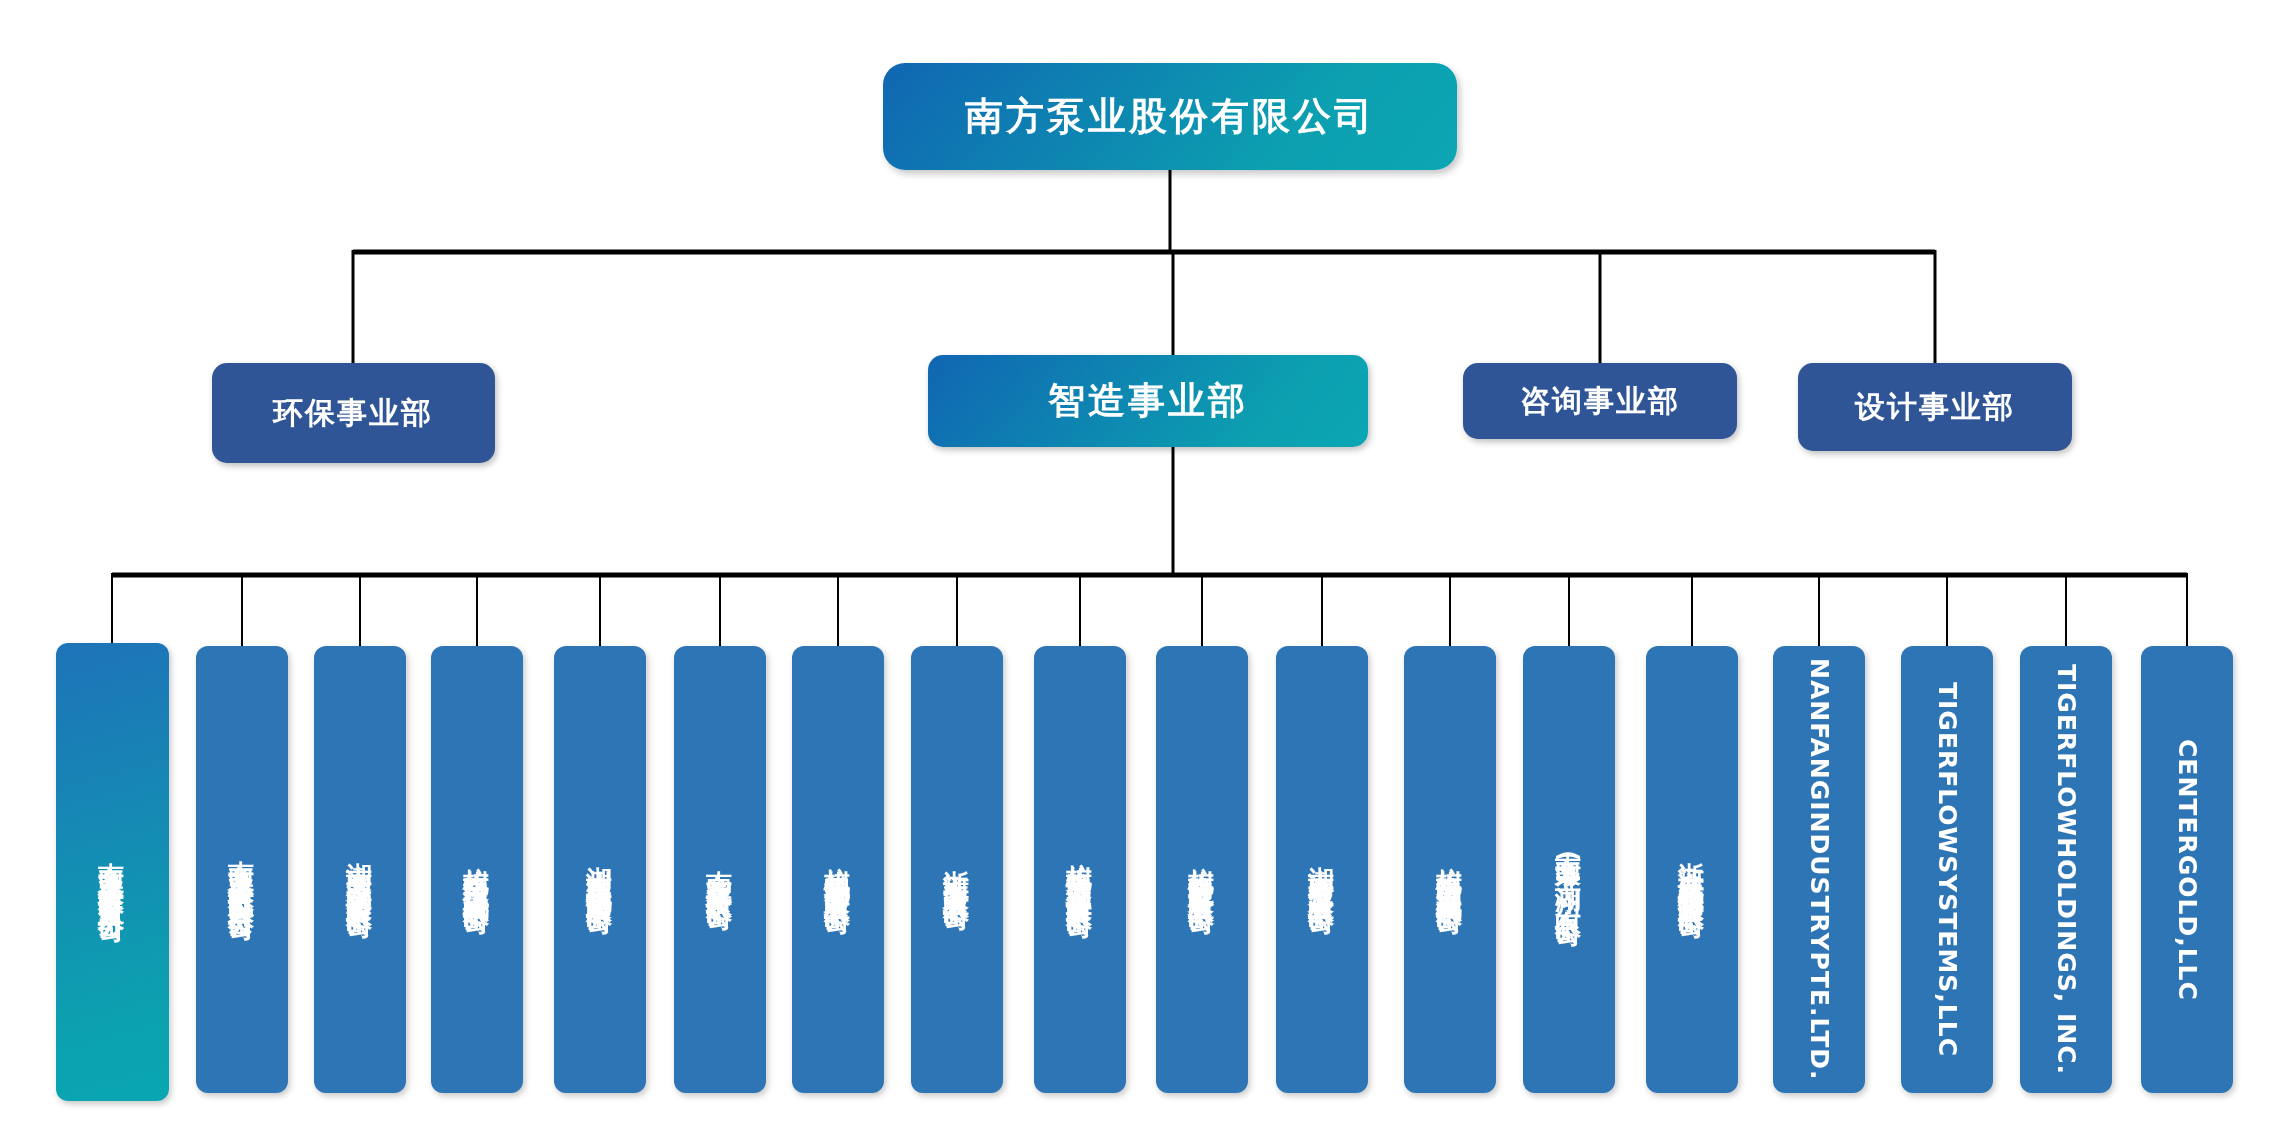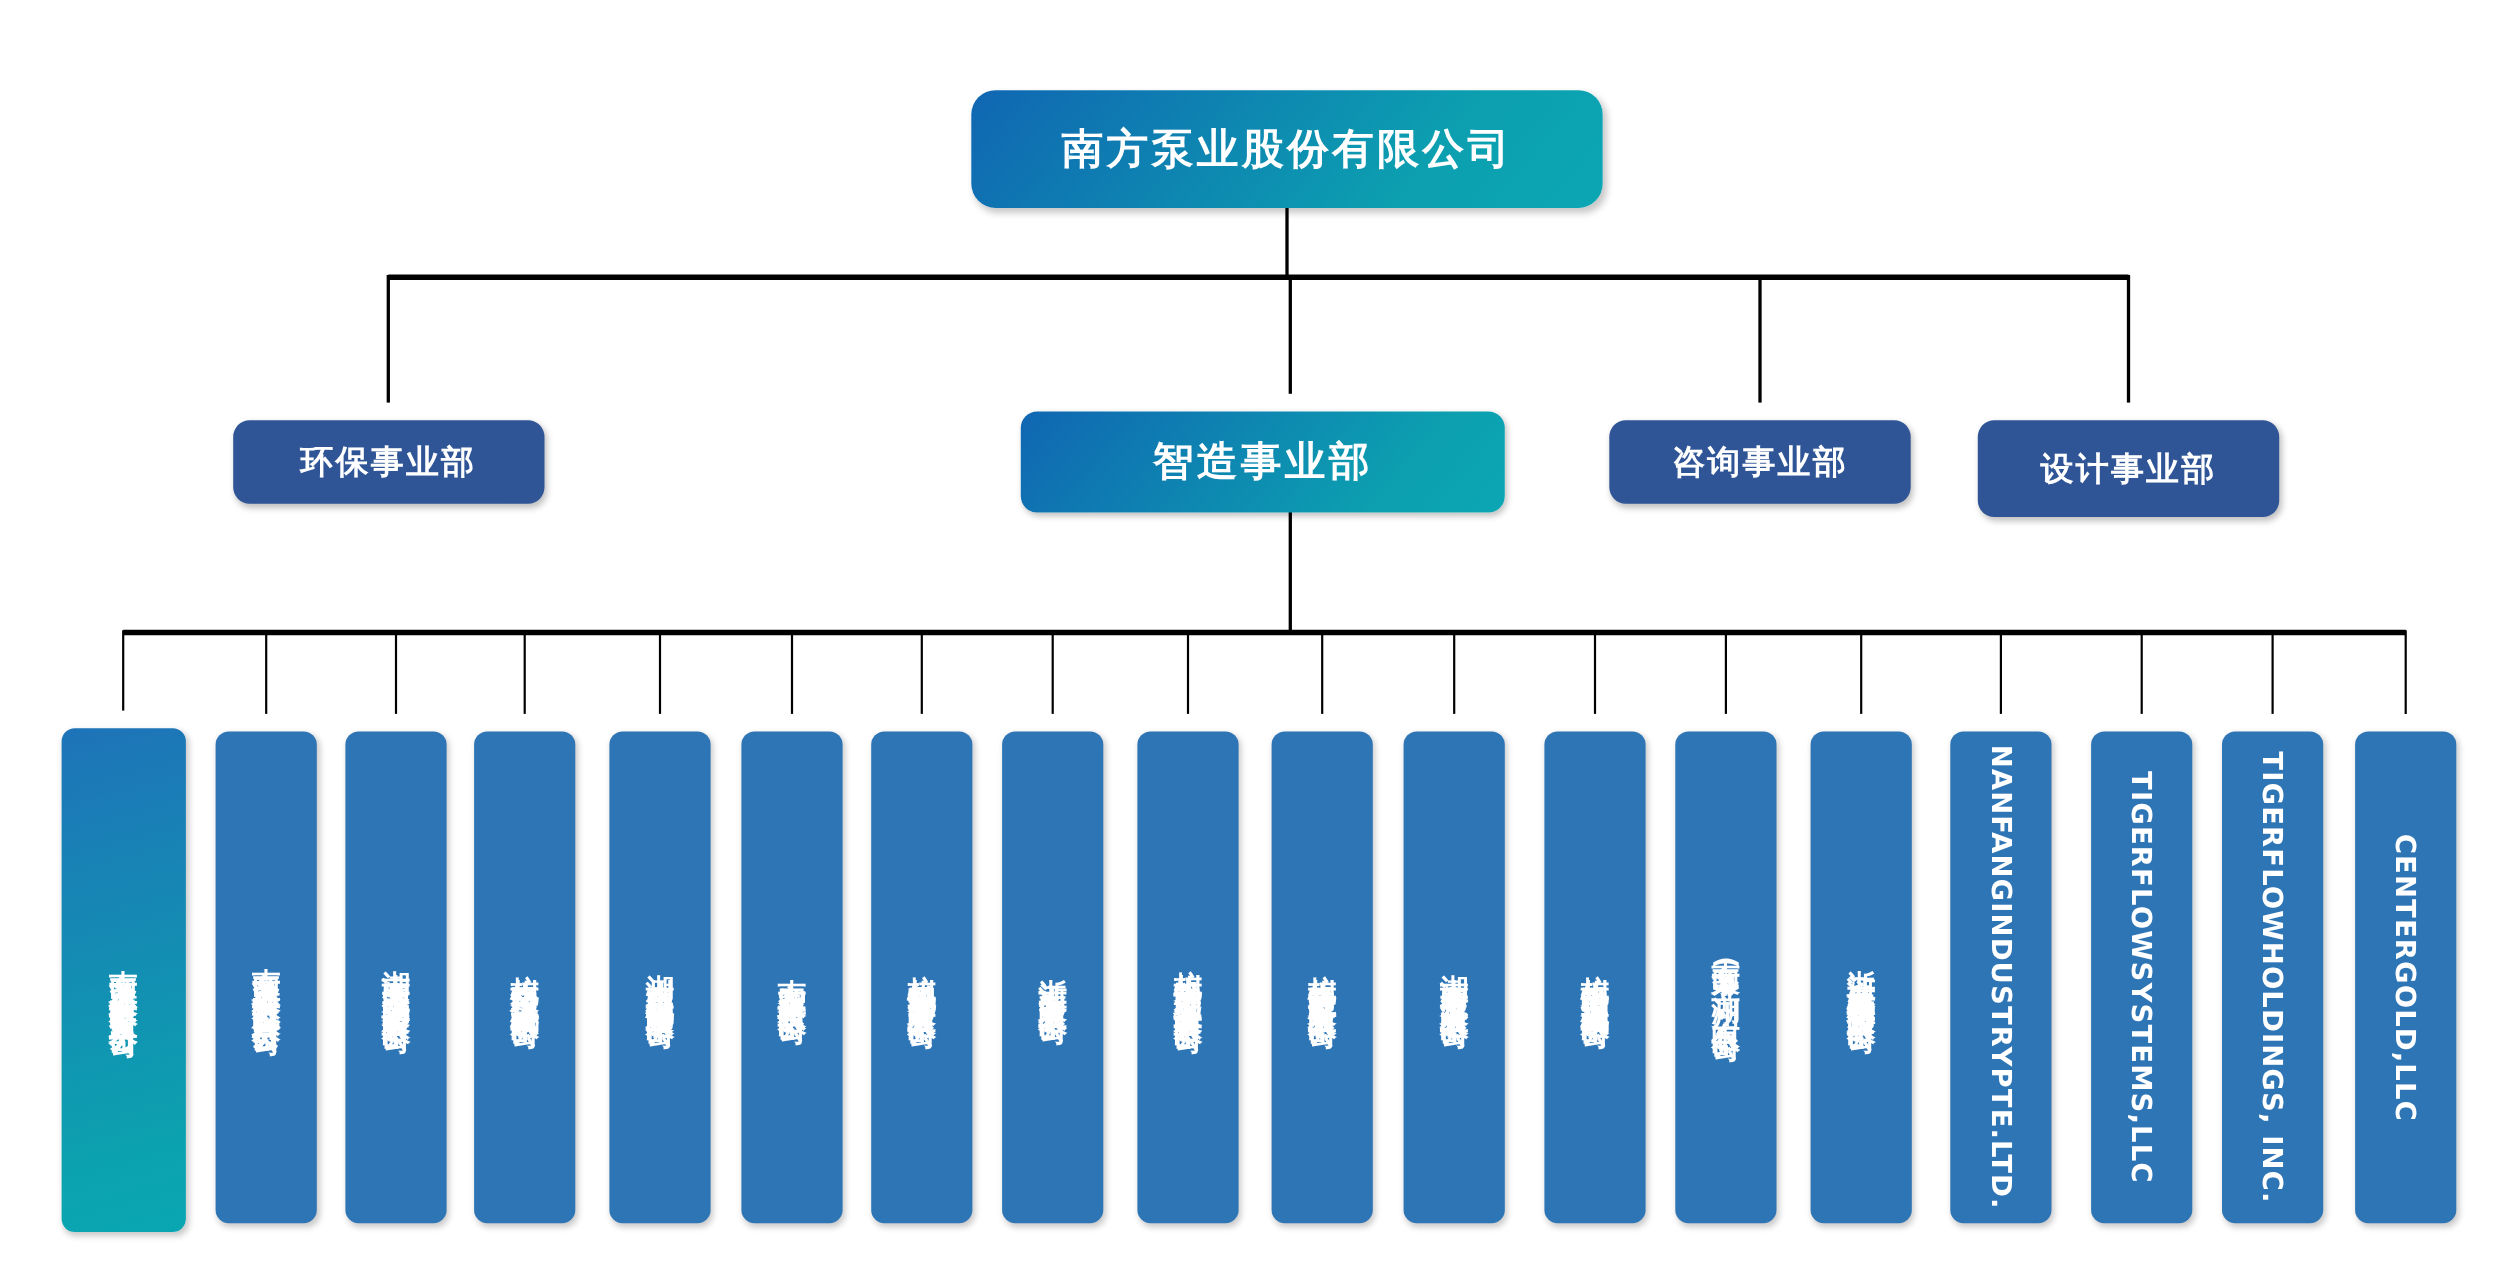--- a/index.html
+++ b/index.html
@@ -3,21 +3,21 @@
 <meta charset="utf-8">
 <style>
   html,body{margin:0;padding:0;background:#ffffff;}
   .canvas{
     position:relative;width:2284px;height:1148px;background:#ffffff;overflow:hidden;
     font-family:"DejaVu Sans","Liberation Sans",sans-serif;
   }
   svg.connectors{position:absolute;left:0;top:0;}
   .node{
     position:absolute;display:flex;align-items:center;justify-content:center;
-    color:#ffffff;font-weight:bold;box-sizing:border-box;text-align:center;margin-top:19px;
+    color:#ffffff;font-weight:bold;box-sizing:border-box;text-align:center;
   }
   .root-box{
     border-radius:22px;font-size:38px;letter-spacing:3px;
     background:linear-gradient(130deg,#1066b2 0%,#0c9fb0 70%,#0ba6b4 100%);
     box-shadow:3px 4px 7px rgba(0,0,0,.22);
     z-index:2;
   }
   .dept-box{
     border-radius:15px;background:#2F5597;font-size:30px;letter-spacing:2px;
     box-shadow:2px 3px 6px rgba(0,0,0,.25);z-index:2;
@@ -72,21 +72,21 @@
       <line x1="1947" y1="573" x2="1947" y2="649" stroke="#000000" stroke-width="2"></line>
       <line x1="2066" y1="573" x2="2066" y2="649" stroke="#000000" stroke-width="2"></line>
       <line x1="2187" y1="573" x2="2187" y2="649" stroke="#000000" stroke-width="2"></line>
     </svg>
 
   <div class="node root-box" id="root-box" style="left: 883px; top: 63px; width: 574px; height: 107px;">
     <span>南方泵业股份有限公司</span>
   </div>
 
   <div id="dept-layer">
-      <div class="node dept-box" style="left: 211.5px; top: 363px; width: 283px; height: 76px; justify-content: center;">
+      <div class="node dept-box" style="left: 211.5px; top: 363px; width: 283px; height: 100px; justify-content: center;">
       <span>环保事业部</span>
     </div>
       <div class="node dept-box gradient" style="left: 928px; top: 355px; width: 440px; height: 92px; text-align: center;">
       <span>智造事业部</span>
     </div>
       <div class="node dept-box" style="left: 1463px; top: 363px; width: 274px; height: 76px;">
       <span>咨询事业部</span>
     </div>
       <div class="node dept-box" style="left: 1798px; top: 363px; width: 274px; height: 88px;">
       <span>设计事业部</span>

